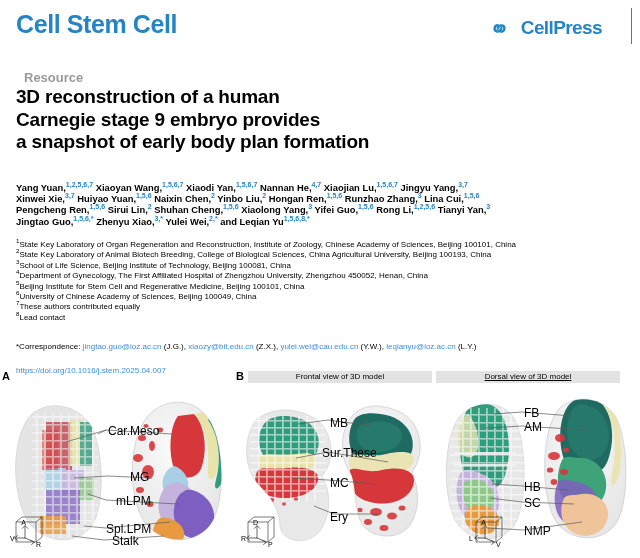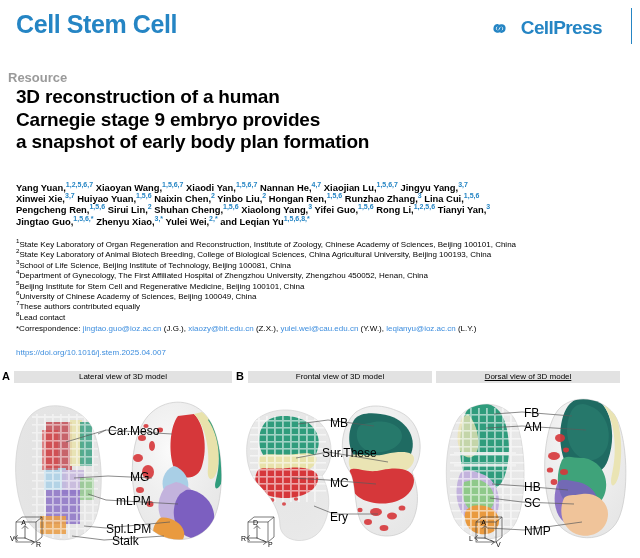--- a/index.html
+++ b/index.html
@@ -25,42 +25,42 @@
     display:flex;align-items:center;gap:13px;
   }
   .cp-mark{width:17px;height:17px;display:block;}
   .cp-word{font-size:19px;font-weight:bold;color:#2585c4;letter-spacing:-0.6px;}
   .cp-word .thin{font-weight:bold;}
   .masthead-rule{
     position:absolute;right:8px;top:8px;width:1px;height:36px;background:#2585c4;
   }
   
   .section-label{
-    position:absolute;left:8px;top:70px;
+    position:absolute;left:24px;top:70px;
     font-size:13px;font-weight:bold;color:#9a9a9a;
   }
   .article-title{
     position:absolute;left:16px;top:86px;width:600px;
     font-size:19px;font-weight:bold;line-height:22.5px;
     letter-spacing:-0.2px;
   }
   
   .authors{
     position:absolute;left:16px;top:182px;width:610px;
     font-size:9.4px;line-height:11.2px;font-weight:bold;
   }
   .authors sup{font-size:7px;color:#2585c4;font-weight:bold;vertical-align:super;line-height:0;}
   
   .affil{
     position:absolute;left:16px;top:240px;width:620px;
     font-size:8px;line-height:10.4px;
   }
   .affil div{white-space:nowrap;}
   .affil sup{font-size:6.2px;vertical-align:super;line-height:0;}
-  .corr{margin-top:1px;}
+  .corr{margin-top:19px;}
   .corr a, .doi a{color:#3e8ede;text-decoration:none;}
   .doi{margin-top:13px;}
   .doi a{color:#3e8ede;}
   
   .figure{
     position:absolute;left:0;top:368px;width:640px;height:190px;
   }
   .panel{position:absolute;top:0;height:190px;}
   .panel-letter{
     position:absolute;top:2px;left:0;
@@ -126,21 +126,20 @@
       <div><sup>8</sup><span>Lead contact</span></div>
     </div>
   <div class="corr"><span>*Correspondence: </span><a href="#">jingtao.guo@ioz.ac.cn</a><span> (J.G.), </span><a href="#">xiaozy@bit.edu.cn</a><span> (Z.X.), </span><a href="#">yulei.wei@cau.edu.cn</a><span> (Y.W.), </span><a href="#">leqianyu@ioz.ac.cn</a><span> (L.Y.)</span></div>
   <div class="doi"><a href="#">https://doi.org/10.1016/j.stem.2025.04.007</a></div>
 </div>
 
 <div class="figure">
 
   <div class="panel" style="left:2px;width:232px;">
     <div class="panel-letter">A</div>
-    <div class="panel-bar" style="left:12px;width:218px;">Lateral view of 3D model</div>
     <div class="panel-canvas">
       <svg width="232" height="172" viewBox="0 0 232 172">
         <defs>
           <radialGradient id="ghostA" cx="50%" cy="45%" r="62%">
             <stop offset="0%" stop-color="#e4e4e4" stop-opacity="0.95"></stop>
             <stop offset="100%" stop-color="#d2d2d2" stop-opacity="0.55"></stop>
           </radialGradient>
           <radialGradient id="shellA" cx="42%" cy="35%" r="70%">
             <stop offset="0%" stop-color="#fafafa" stop-opacity="0.92"></stop>
             <stop offset="100%" stop-color="#dcdcdc" stop-opacity="0.68"></stop>

